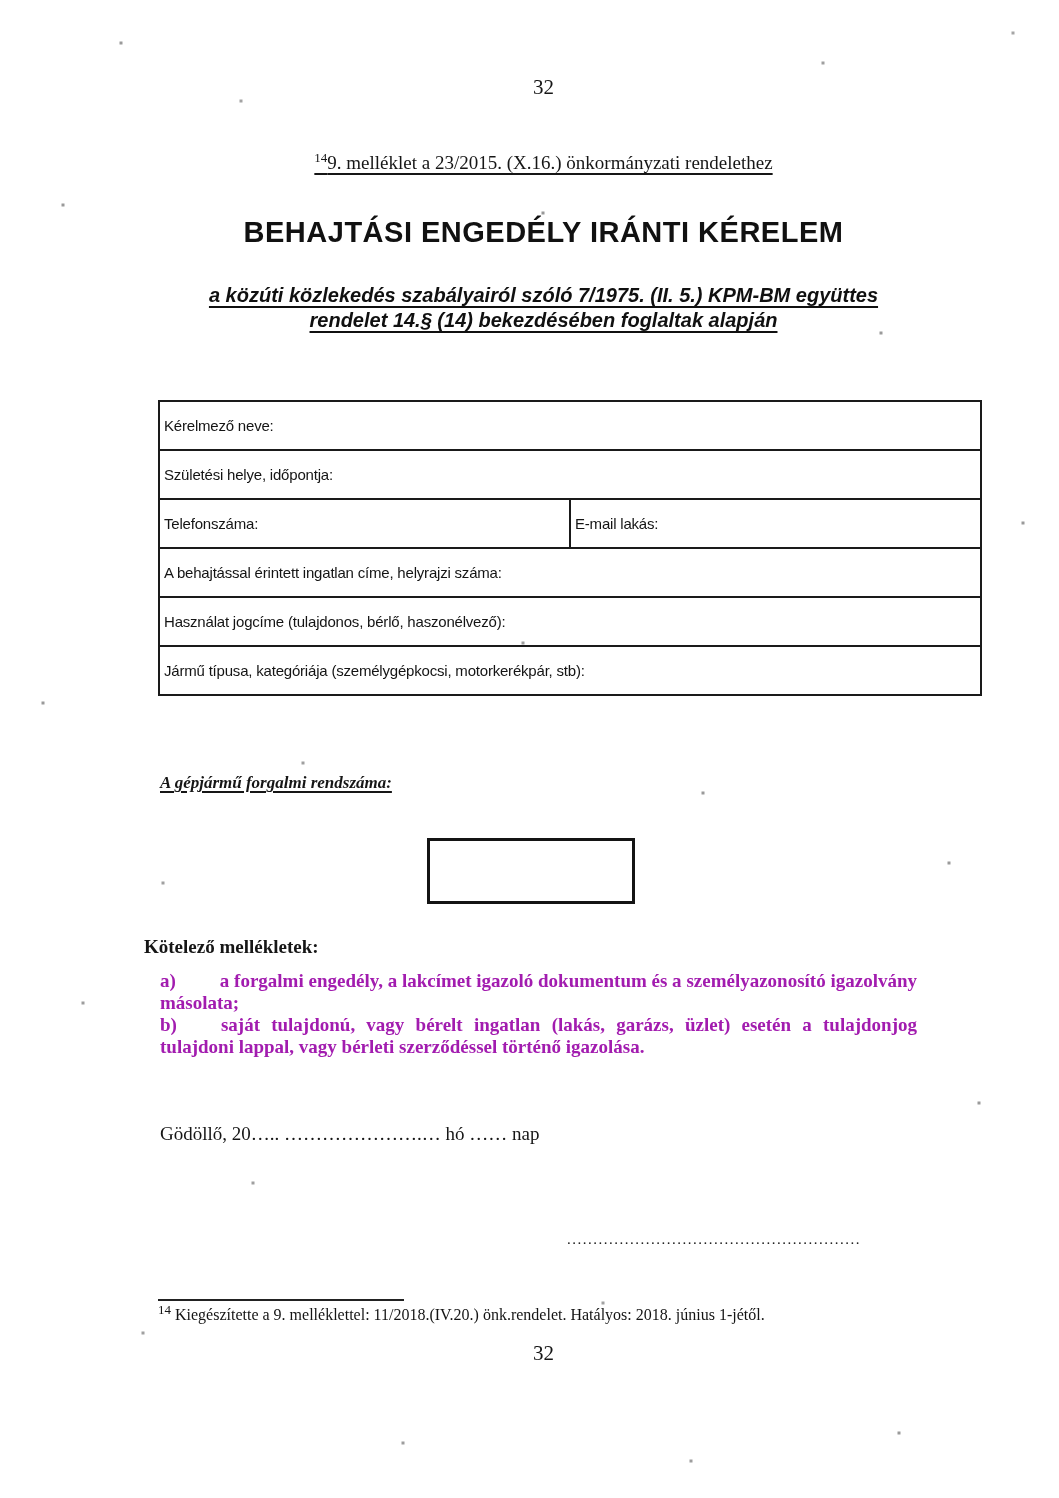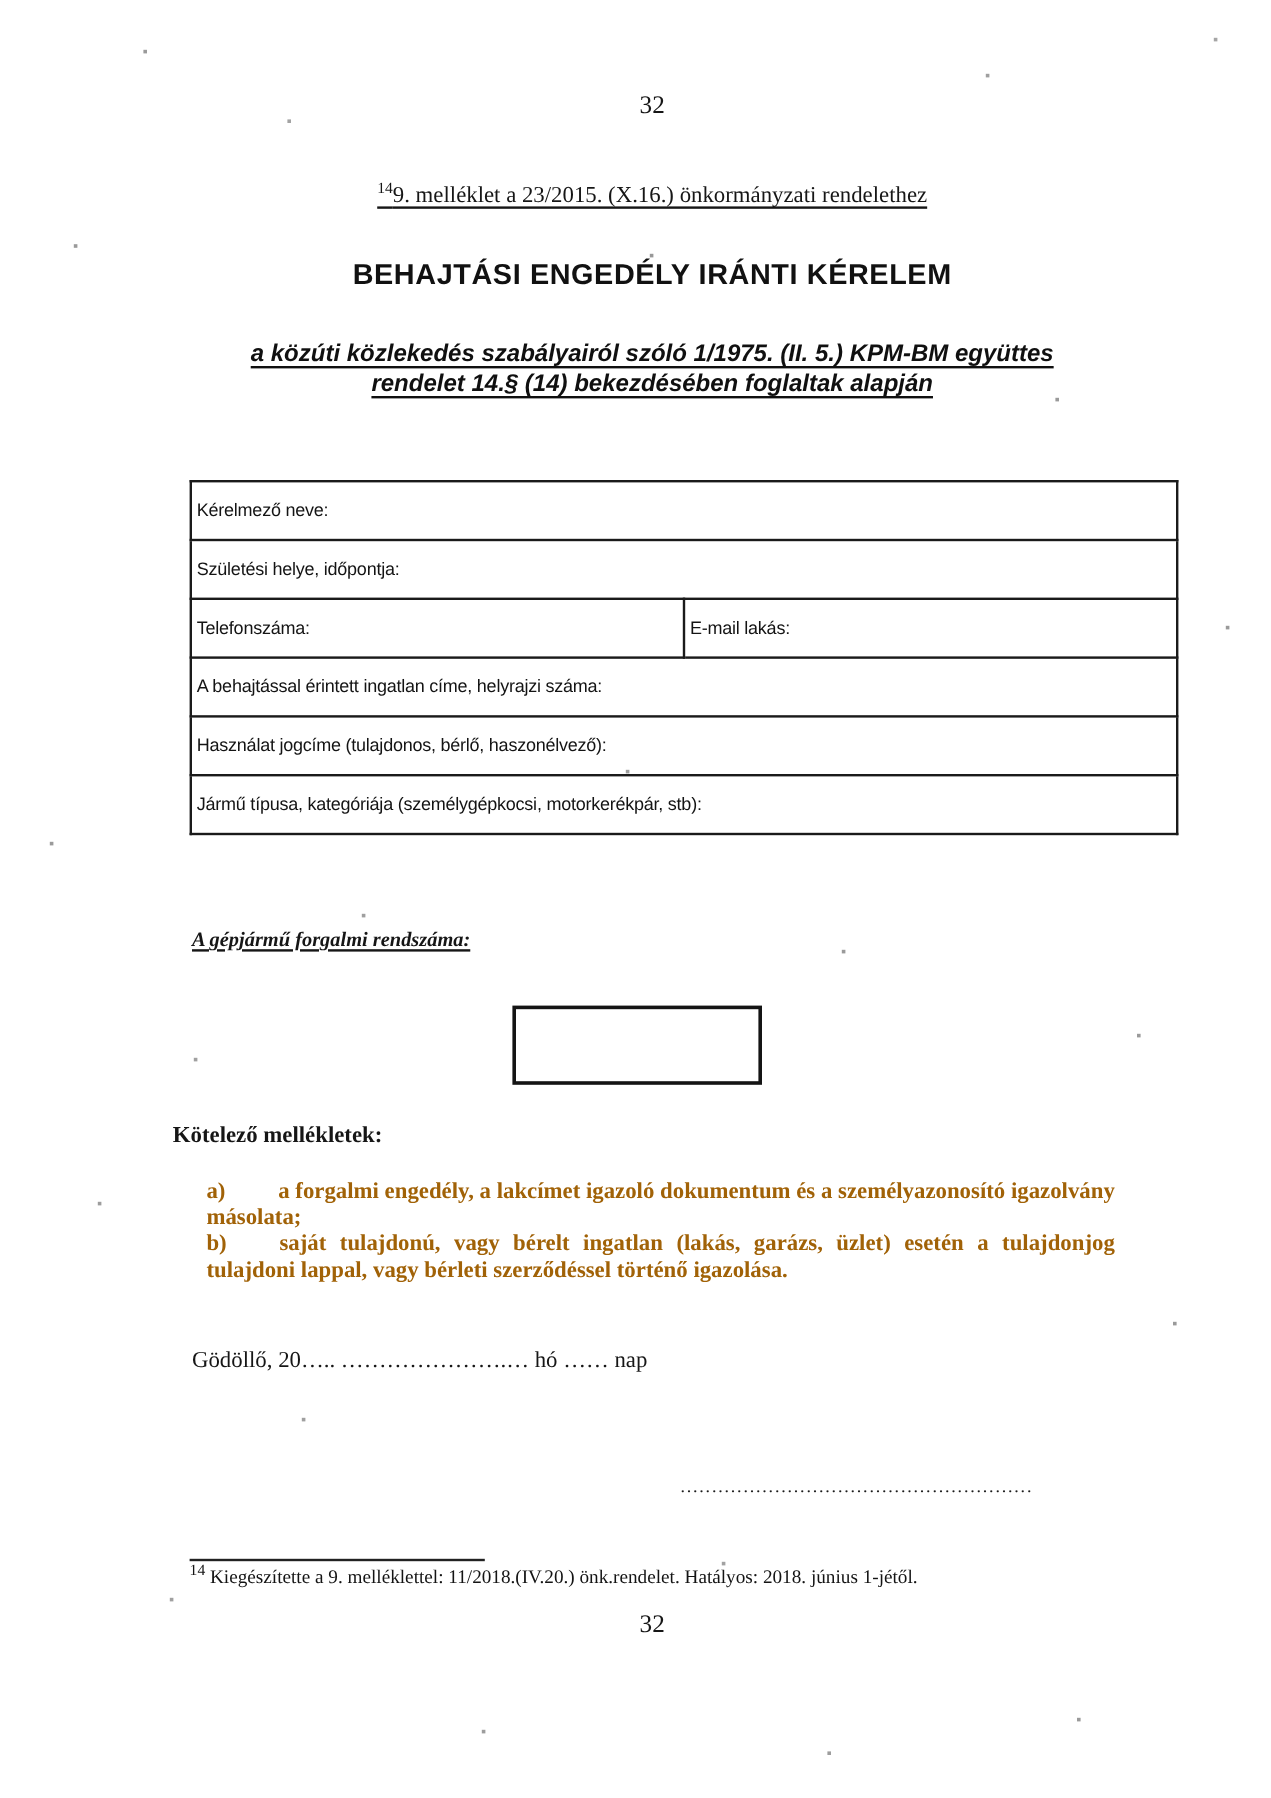--- a/index.html
+++ b/index.html
@@ -40,21 +40,21 @@
   sup.fnref {
     font-size: 13px;
     vertical-align: super;
     line-height: 0;
   }
   .doc-title {
     top: 216px;
     margin: 0;
     font-family: "Liberation Sans", sans-serif;
     font-weight: bold;
-    font-size: 24px;
+    font-size: 29px;
     letter-spacing: 0.5px;
     color: #111;
   }
   .subtitle {
     top: 283px;
     font-family: "Liberation Sans", sans-serif;
     font-weight: bold;
     font-style: italic;
     font-size: 20px;
     line-height: 25px;
@@ -114,26 +114,26 @@
     left: 144px;
     font-size: 19px;
     font-weight: bold;
     text-decoration-thickness: 2px;
     text-underline-offset: 3px;
   }
   .att-item {
     position: absolute;
     left: 160px;
     width: 757px;
-    margin: 12px;
+    margin: 0;
     font-size: 19px;
     font-weight: bold;
     line-height: 21.5px;
     text-align: justify;
-    color: #a16207;
+    color: #a21caf;
   }
   .att-a { top: 970px; }
   .att-b { top: 1014px; }
   .att-tab {
     display: inline-block;
     width: 44px;
   }
   
   .date-line {
     position: absolute;
@@ -206,21 +206,21 @@
 
   <div class="center-line annex-line">
     <span class="annex-underline">
       <sup class="fnref">14</sup><span>9. melléklet a 23/2015. (X.16.) önkormányzati rendelethez</span>
     </span>
   </div>
 
   <h1 class="center-line doc-title">BEHAJTÁSI ENGEDÉLY IRÁNTI KÉRELEM</h1>
 
   <div class="center-line subtitle">
-    <div><span class="u">a közúti közlekedés szabályairól szóló 1/1975. (II. 5.) KPM-BM együttes</span></div>
+    <div><span class="u">a közúti közlekedés szabályairól szóló 7/1975. (II. 5.) KPM-BM együttes</span></div>
     <div><span class="u">rendelet 14.§ (14) bekezdésében foglaltak alapján</span></div>
   </div>
 
   <table class="form-table">
     <tbody>
         <tr>
       <td colspan="2">Kérelmező neve:</td>
     </tr>
     <tr>
       <td colspan="2">Születési helye, időpontja:</td>

